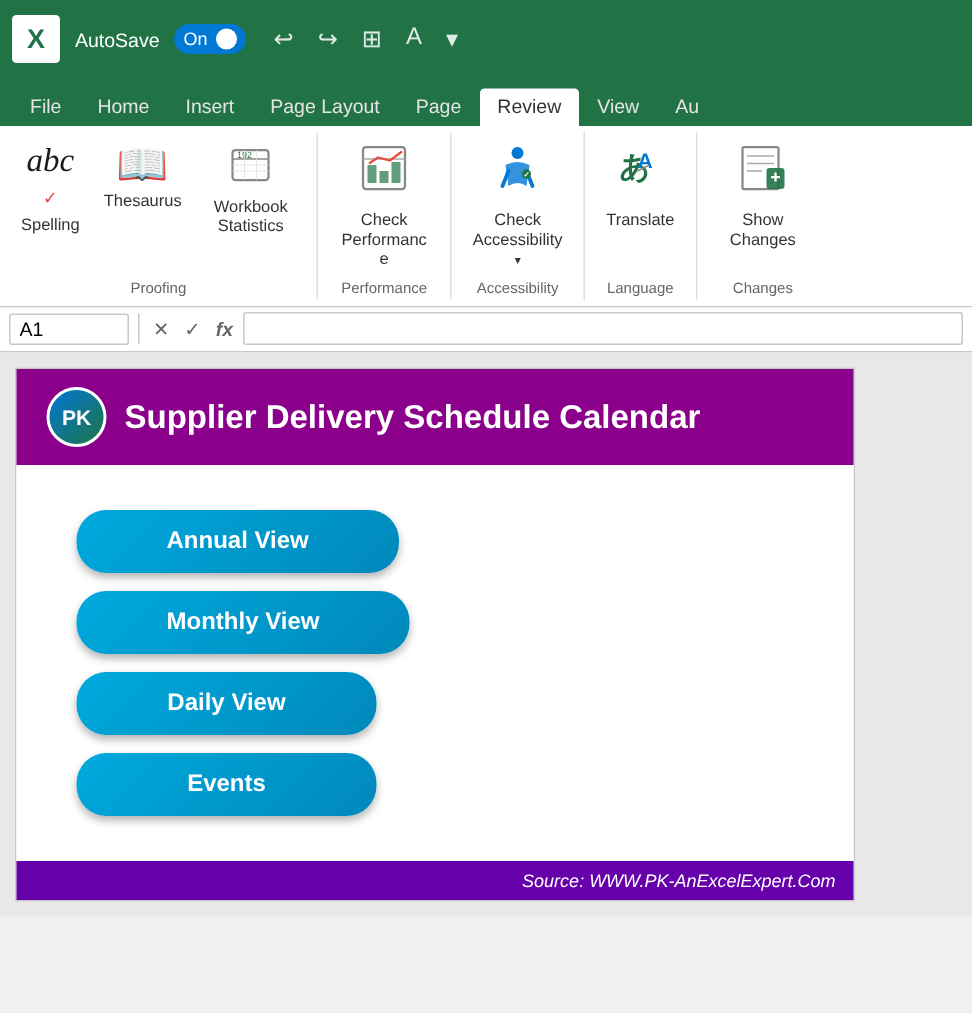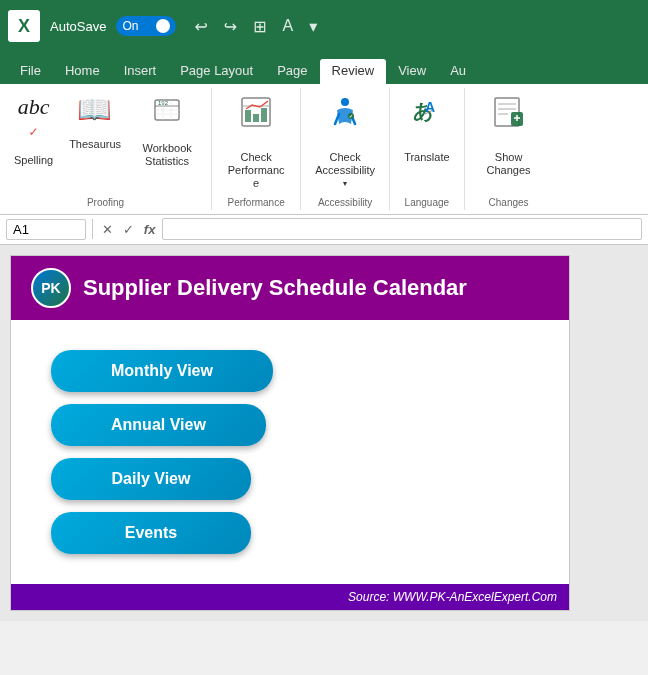--- a/index.html
+++ b/index.html
@@ -17,21 +17,21 @@
     .excel-logo {
       width: 32px; height: 32px;
       background: #fff;
       border-radius: 3px;
       display: flex; align-items: center; justify-content: center;
       font-weight: bold; color: #217346; font-size: 18px;
     }
     .autosave-label { color: #fff; font-size: 13px; }
     .toggle-btn {
       background: #0078d4; border-radius: 12px;
-      padding: 3px 6px; display: flex; align-items: center; gap: 16px;
+      padding: 3px 6px; display: flex; align-items: center; gap: 4px;
       color: #fff; font-size: 12px; cursor: pointer; border: none;
     }
     .toggle-circle { width: 14px; height: 14px; background: #fff; border-radius: 50%; margin-left: 2px; }
     .title-bar-icons { display: flex; gap: 8px; margin-left: 4px; }
     .title-bar-icon { color: #fff; opacity: 0.85; font-size: 16px; cursor: pointer; padding: 2px 4px; }
 
     
     .ribbon-tabs {
       background: #217346;
       display: flex;
@@ -87,21 +87,21 @@
       min-width: 44px;
       text-align: center;
       font-size: 11px;
       color: #333;
       border: none;
       background: transparent;
     }
     .ribbon-btn .btn-icon {
       font-size: 28px;
       line-height: 1;
-      margin-bottom: 14px;
+      margin-bottom: 4px;
     }
     .ribbon-btn .btn-label {
       font-size: 11px;
       line-height: 1.2;
       max-width: 60px;
       word-wrap: break-word;
     }
     .ribbon-group-label {
       font-size: 10px;
       color: #666;
@@ -366,22 +366,22 @@
   <div class="sheet-container">
 
     <div class="sheet-header">
       <div class="sheet-logo">
         <span>PK</span>
       </div>
       <span class="sheet-title">Supplier Delivery Schedule Calendar</span>
     </div>
 
     <div class="sheet-buttons">
+      <button class="nav-button">Annual View</button>
       <button class="nav-button">Monthly View</button>
-      <button class="nav-button">Annual View</button>
       <button class="nav-button">Daily View</button>
       <button class="nav-button">Events</button>
     </div>
 
     <div class="sheet-footer">
       <span>Source: WWW.PK-AnExcelExpert.Com</span>
     </div>
   </div>
 </div>
 

